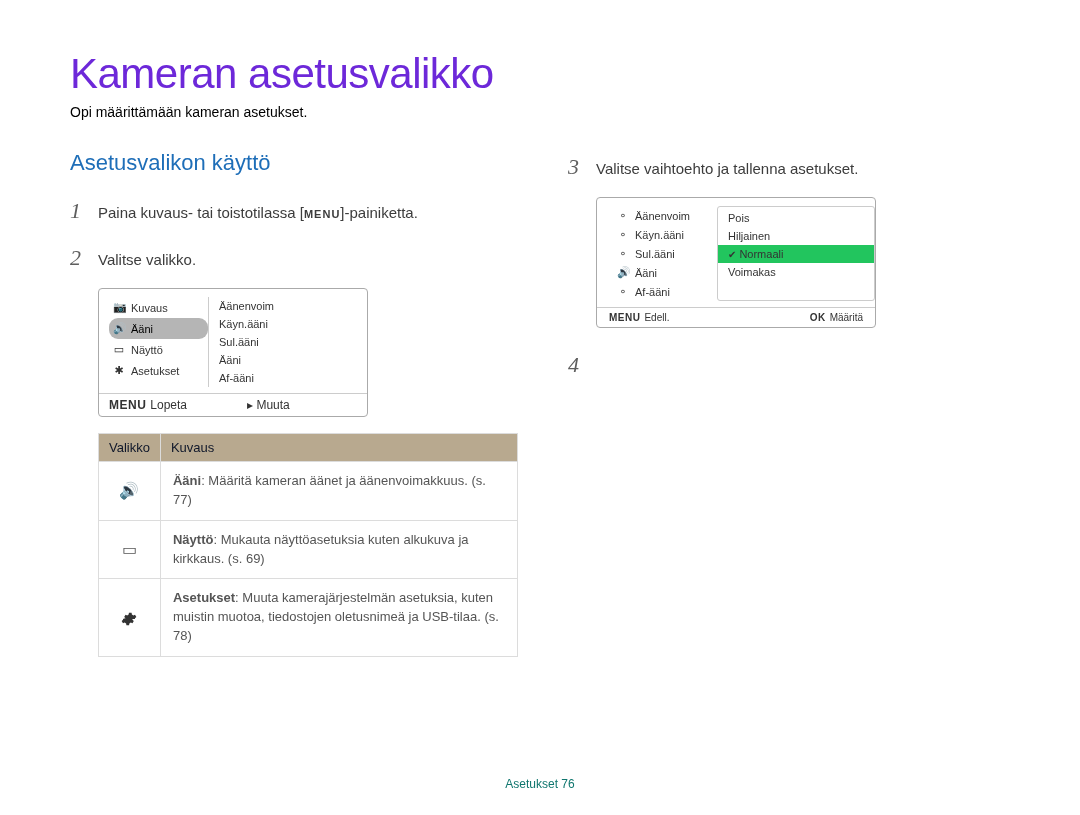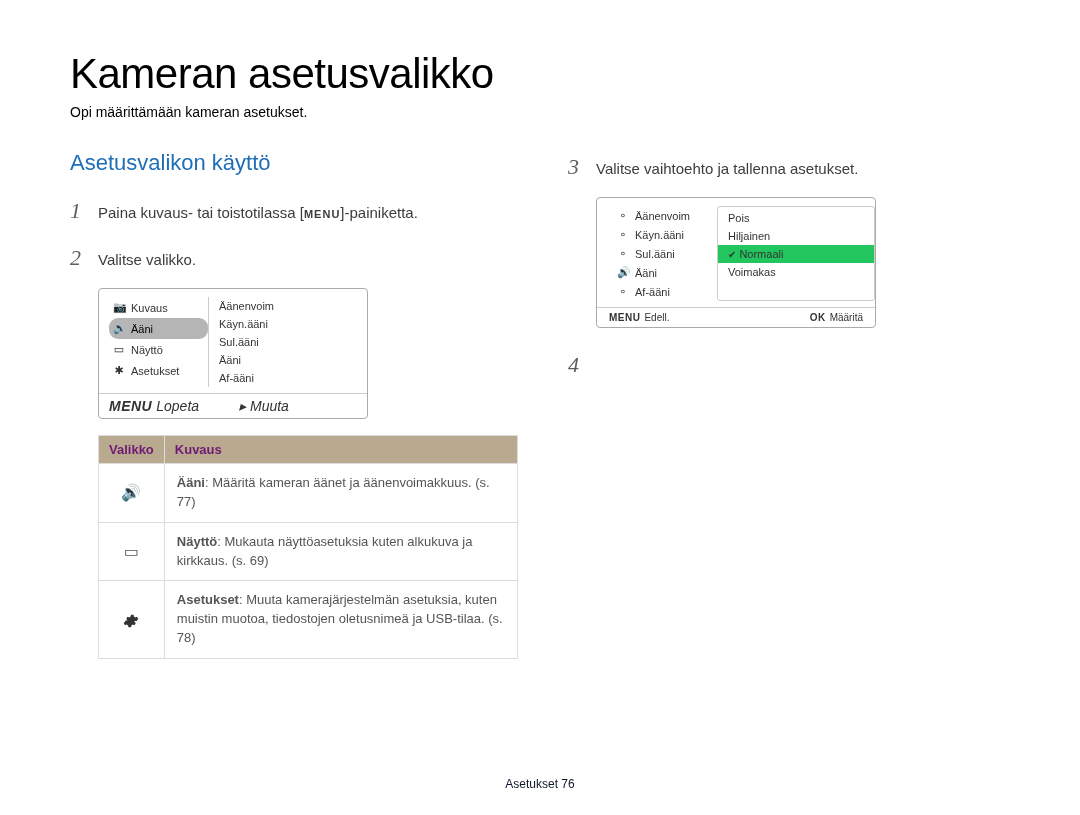--- a/index.html
+++ b/index.html
@@ -8,21 +8,21 @@
     height: 815px;
     font-family: Arial, Helvetica, sans-serif;
     color: #3c3c3c;
     background: #fff;
     padding: 50px 70px 0 70px;
     position: relative;
   }
   h1.title {
     font-size: 42px;
     font-weight: 300;
-    color: #000000;
+    color: #6d28d9;
     letter-spacing: -0.5px;
     margin-bottom: 6px;
   }
   .subtitle {
     font-size: 14px;
     color: #000000;
     margin-bottom: 30px;
   }
   .columns {
     display: flex;
@@ -92,38 +92,37 @@
   }
   .screen .right-list {
     flex: 1;
     padding: 0 8px;
   }
   .screen .right-list div { padding: 3px 2px; }
   .screen .footer {
     display: flex;
     border-top: 1px solid #ccc;
     padding: 4px 10px;
-    gap: 40px;
-    font-size: 14px;
-    font-style: italic;
+    gap: 60px;
+    font-size: 12px;
   }
   .screen .footer .lbl { font-weight: bold; letter-spacing: 0.5px; margin-right: 4px;}
   .ico { display:inline-block; width:12px; text-align:center; font-size:11px; }
 
   
   table.desc {
     border-collapse: collapse;
     width: 420px;
     margin-left: 28px;
     font-size: 13px;
   }
   table.desc th {
     background: #b8a98f;
-    color: #701a75;
-    font-weight: 700;
+    color: #0f172a;
+    font-weight: 400;
     text-align: left;
     padding: 6px 10px;
     border: 1px solid #dcdcdc;
   }
   table.desc th:first-child { width: 54px; }
   table.desc td {
     border: 1px solid #dcdcdc;
     padding: 10px 12px;
     vertical-align: middle;
     color: #555;
@@ -176,21 +175,21 @@
     font-size: 10px;
   }
   .screen2 .footer .lbl { font-weight: bold; letter-spacing:0.5px; margin-right:4px; }
 
   .page-footer {
     position: absolute;
     bottom: 24px;
     left: 0; right: 0;
     text-align: center;
     font-size: 12px;
-    color: #0f172a;
+    color: #0f766e;
   }
   svg.gear { vertical-align: middle; }
 </style>
 </head>
 <body>
 
 <h1 class="title">Kameran asetusvalikko</h1>
 <div class="subtitle">Opi määrittämään kameran asetukset.</div>
 
 <div class="columns">

